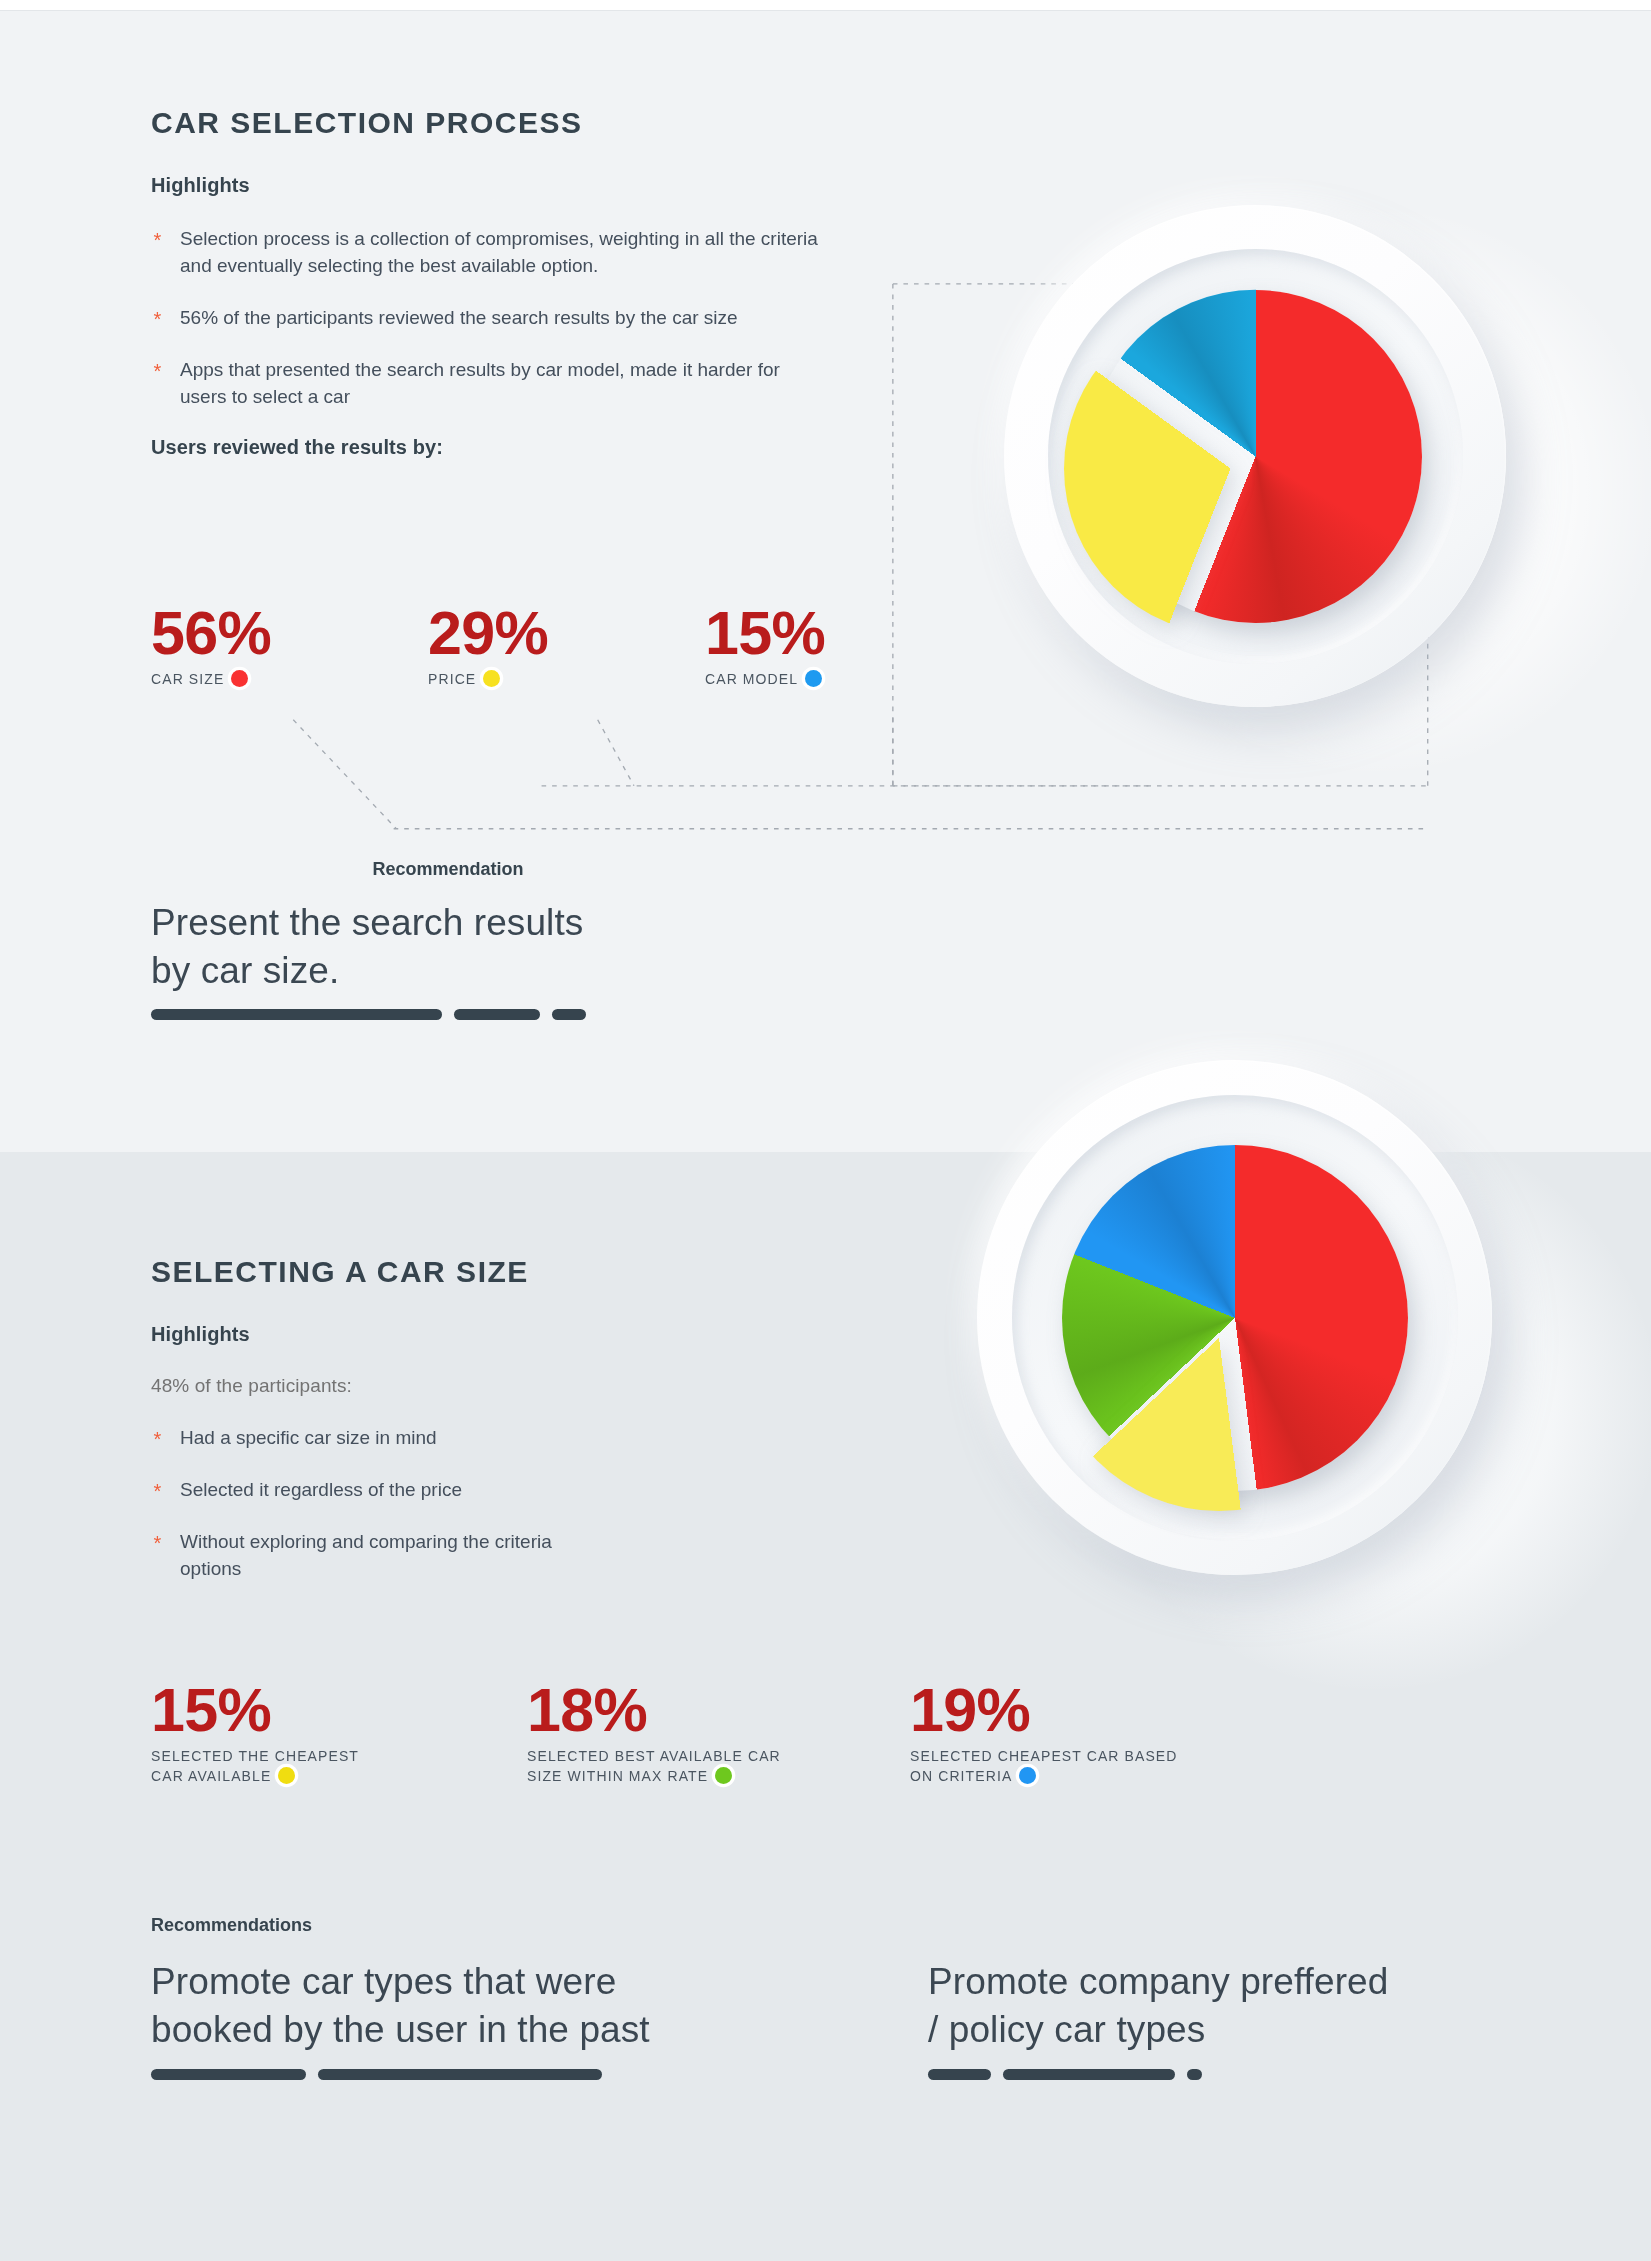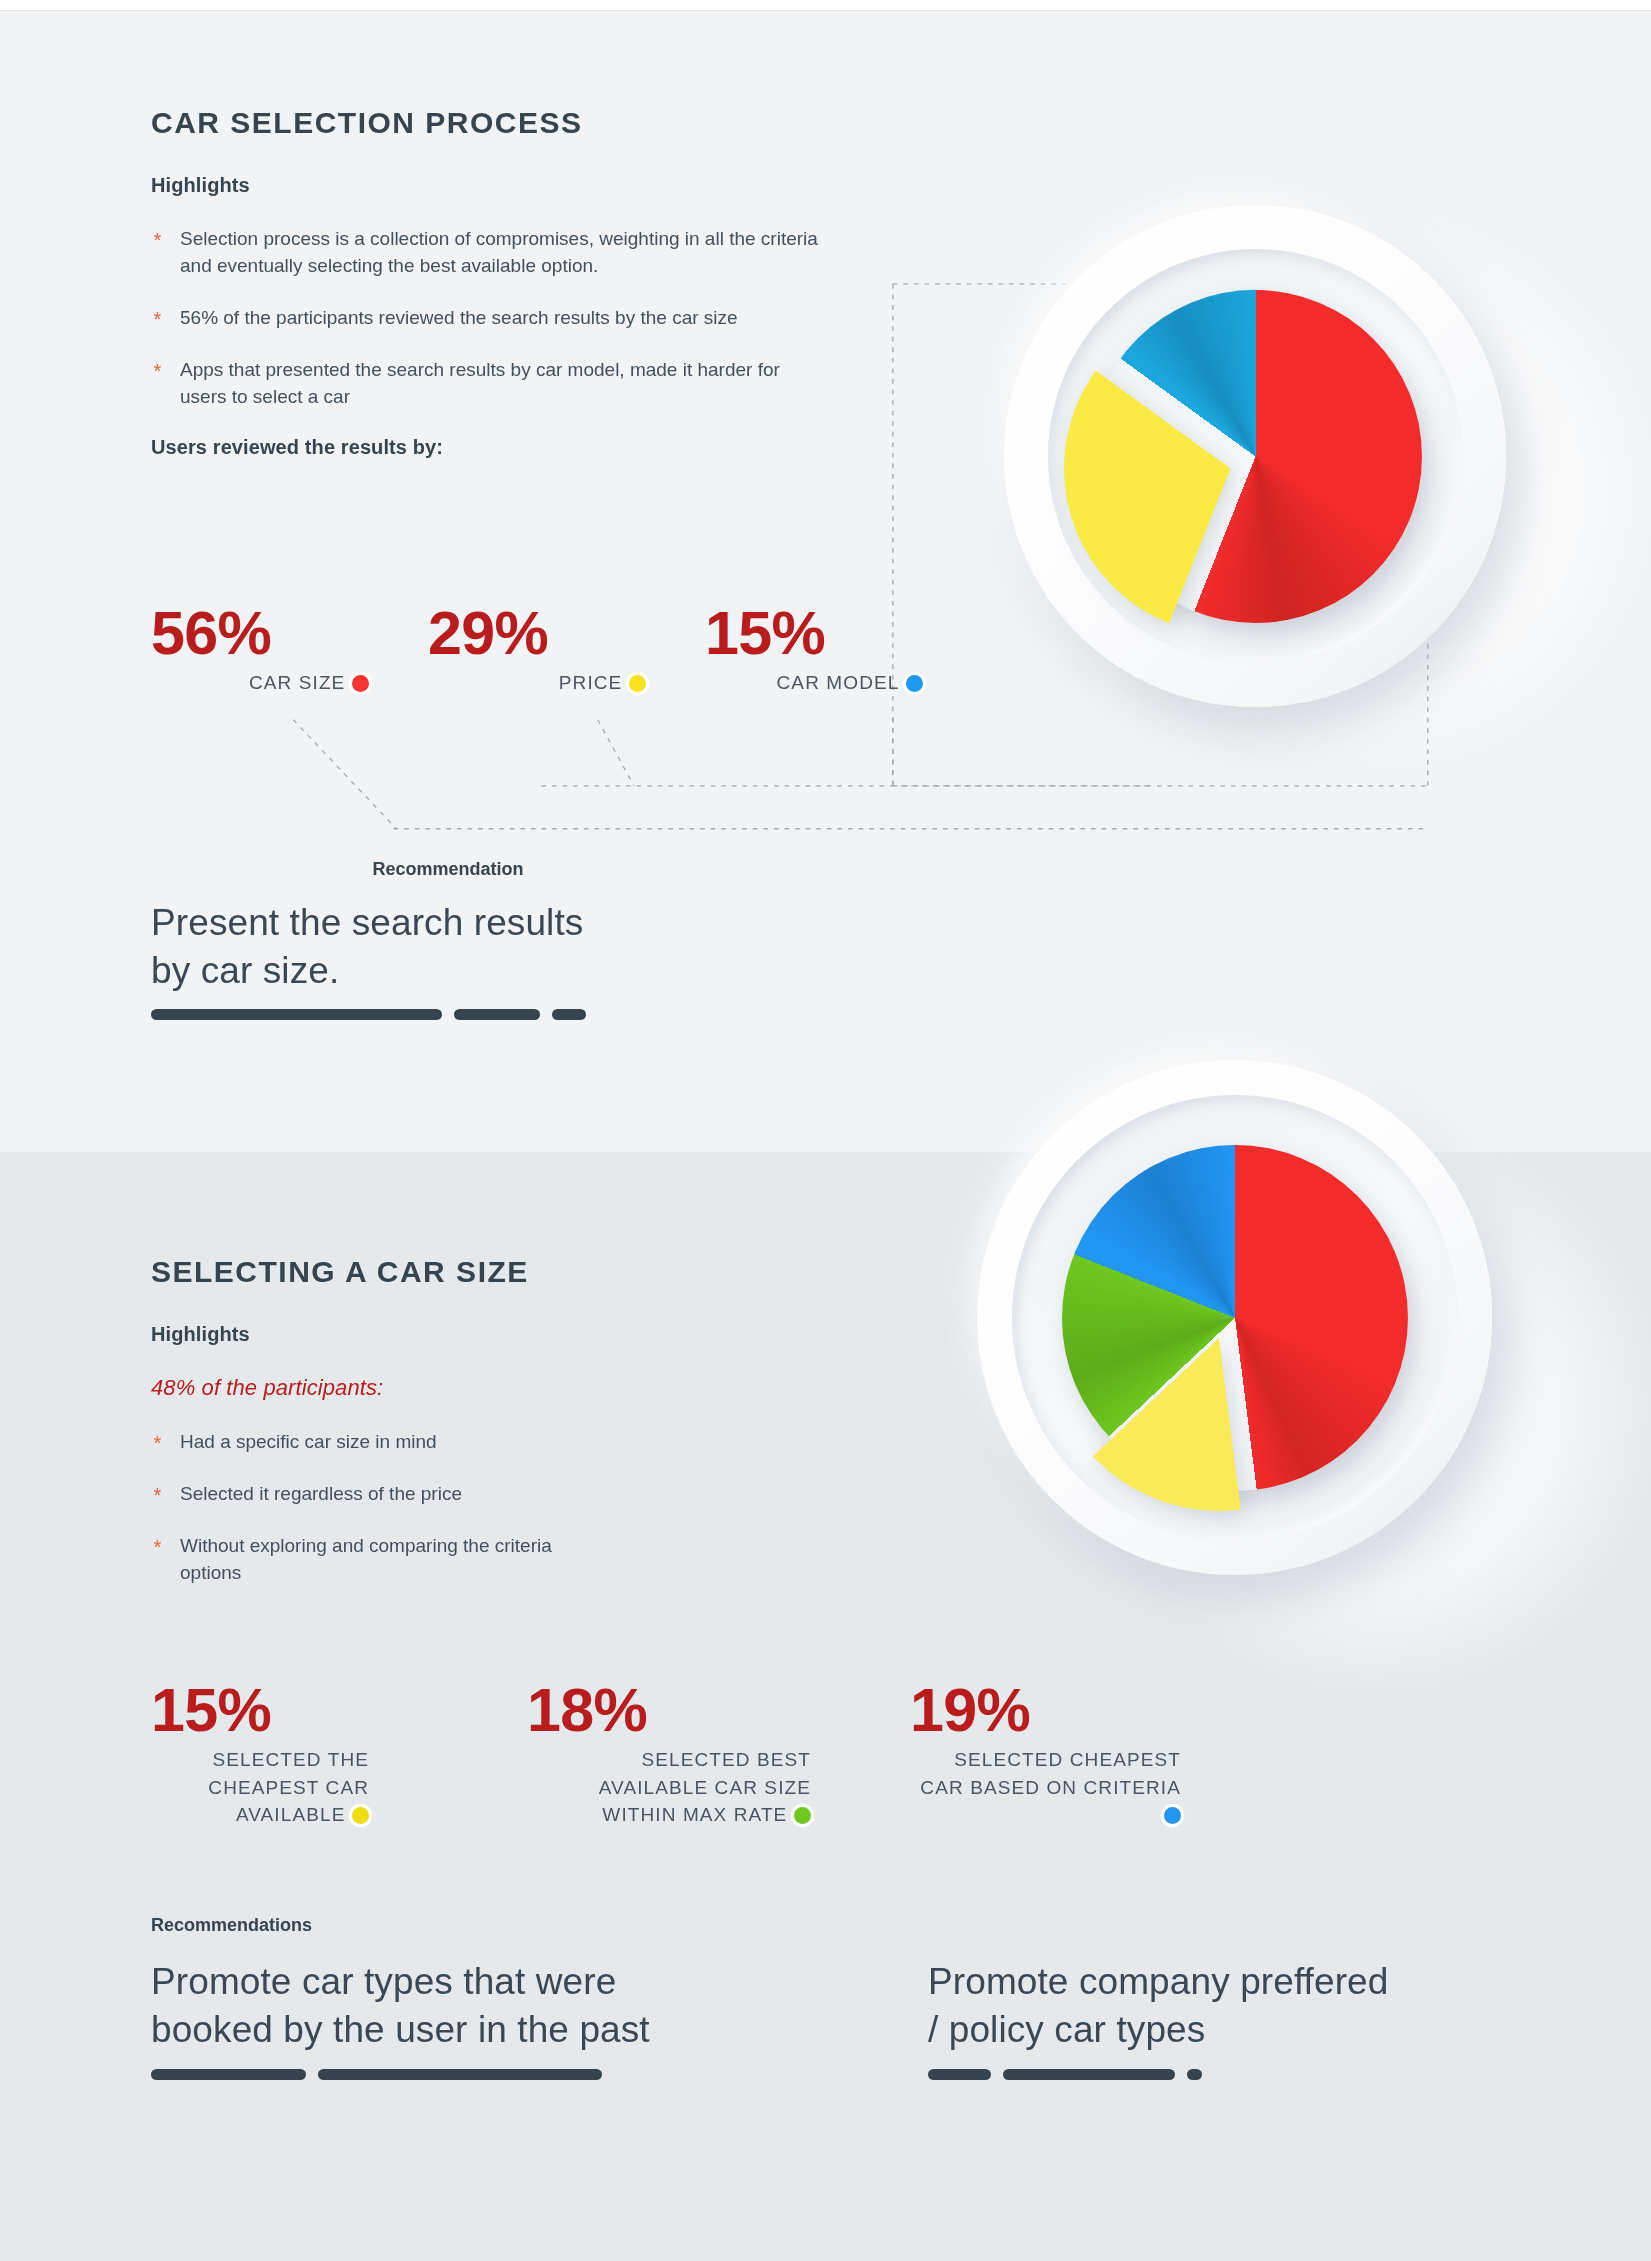--- a/index.html
+++ b/index.html
@@ -35,38 +35,38 @@
 
   
   .dash-svg { position:absolute; left:0; top:0; width:1651px; height:2261px; pointer-events:none; }
 
   
   .sec-title {
     font-size:30px; font-weight:700; letter-spacing:1.5px;
     color:#36444e; text-transform:uppercase;
   }
   .sub-head { font-size:20px; font-weight:700; color:#36444e; letter-spacing:0.1px; }
-  .italic-lead { font-size:22px; font-style:italic; color:#b91c1c; letter-spacing:0.1px; }
+  .italic-lead { font-size:19px; color:#737373; letter-spacing:0.1px; }
 
   .bullets { list-style:none; }
   .bullet { position:relative; padding-left:29px; margin-bottom:25px; }
   .bullet .star {
     position:absolute; left:2.6px; top:4px; color:#f0603c; font-size:20px; line-height:1;
   }
   .bullet .btxt { font-size:19px; line-height:1.42; color:#444f5c; }
 
   
   .stat-row { position:absolute; display:flex; }
   .stat .num {
     font-size:61px; font-weight:700; line-height:.96; color:#b91c1c;
     letter-spacing:-0.7px;
   }
   .stat .lbl {
-    margin-top:6.6px; font-size:19px; letter-spacing:1.1px; color:#4a5560;
-    text-transform:uppercase; line-height:1.45; max-width:218px;text-align:right;
+    margin-top:6.6px; font-size:14px; letter-spacing:1.1px; color:#4a5560;
+    text-transform:uppercase; line-height:1.45; max-width:218px;
   }
   .dot {
     display:inline-block; width:17px; height:17px; border-radius:50%;
     vertical-align:-2.6px; margin-left:6.6px;
     box-shadow:0 0 0 3.3px #fff, 0 0.7px 2px rgba(0,0,0,.13);
   }
 
   
   .rec-label { font-size:18px; font-weight:700; color:#36444e;text-align:center; }
   .rec-text {

